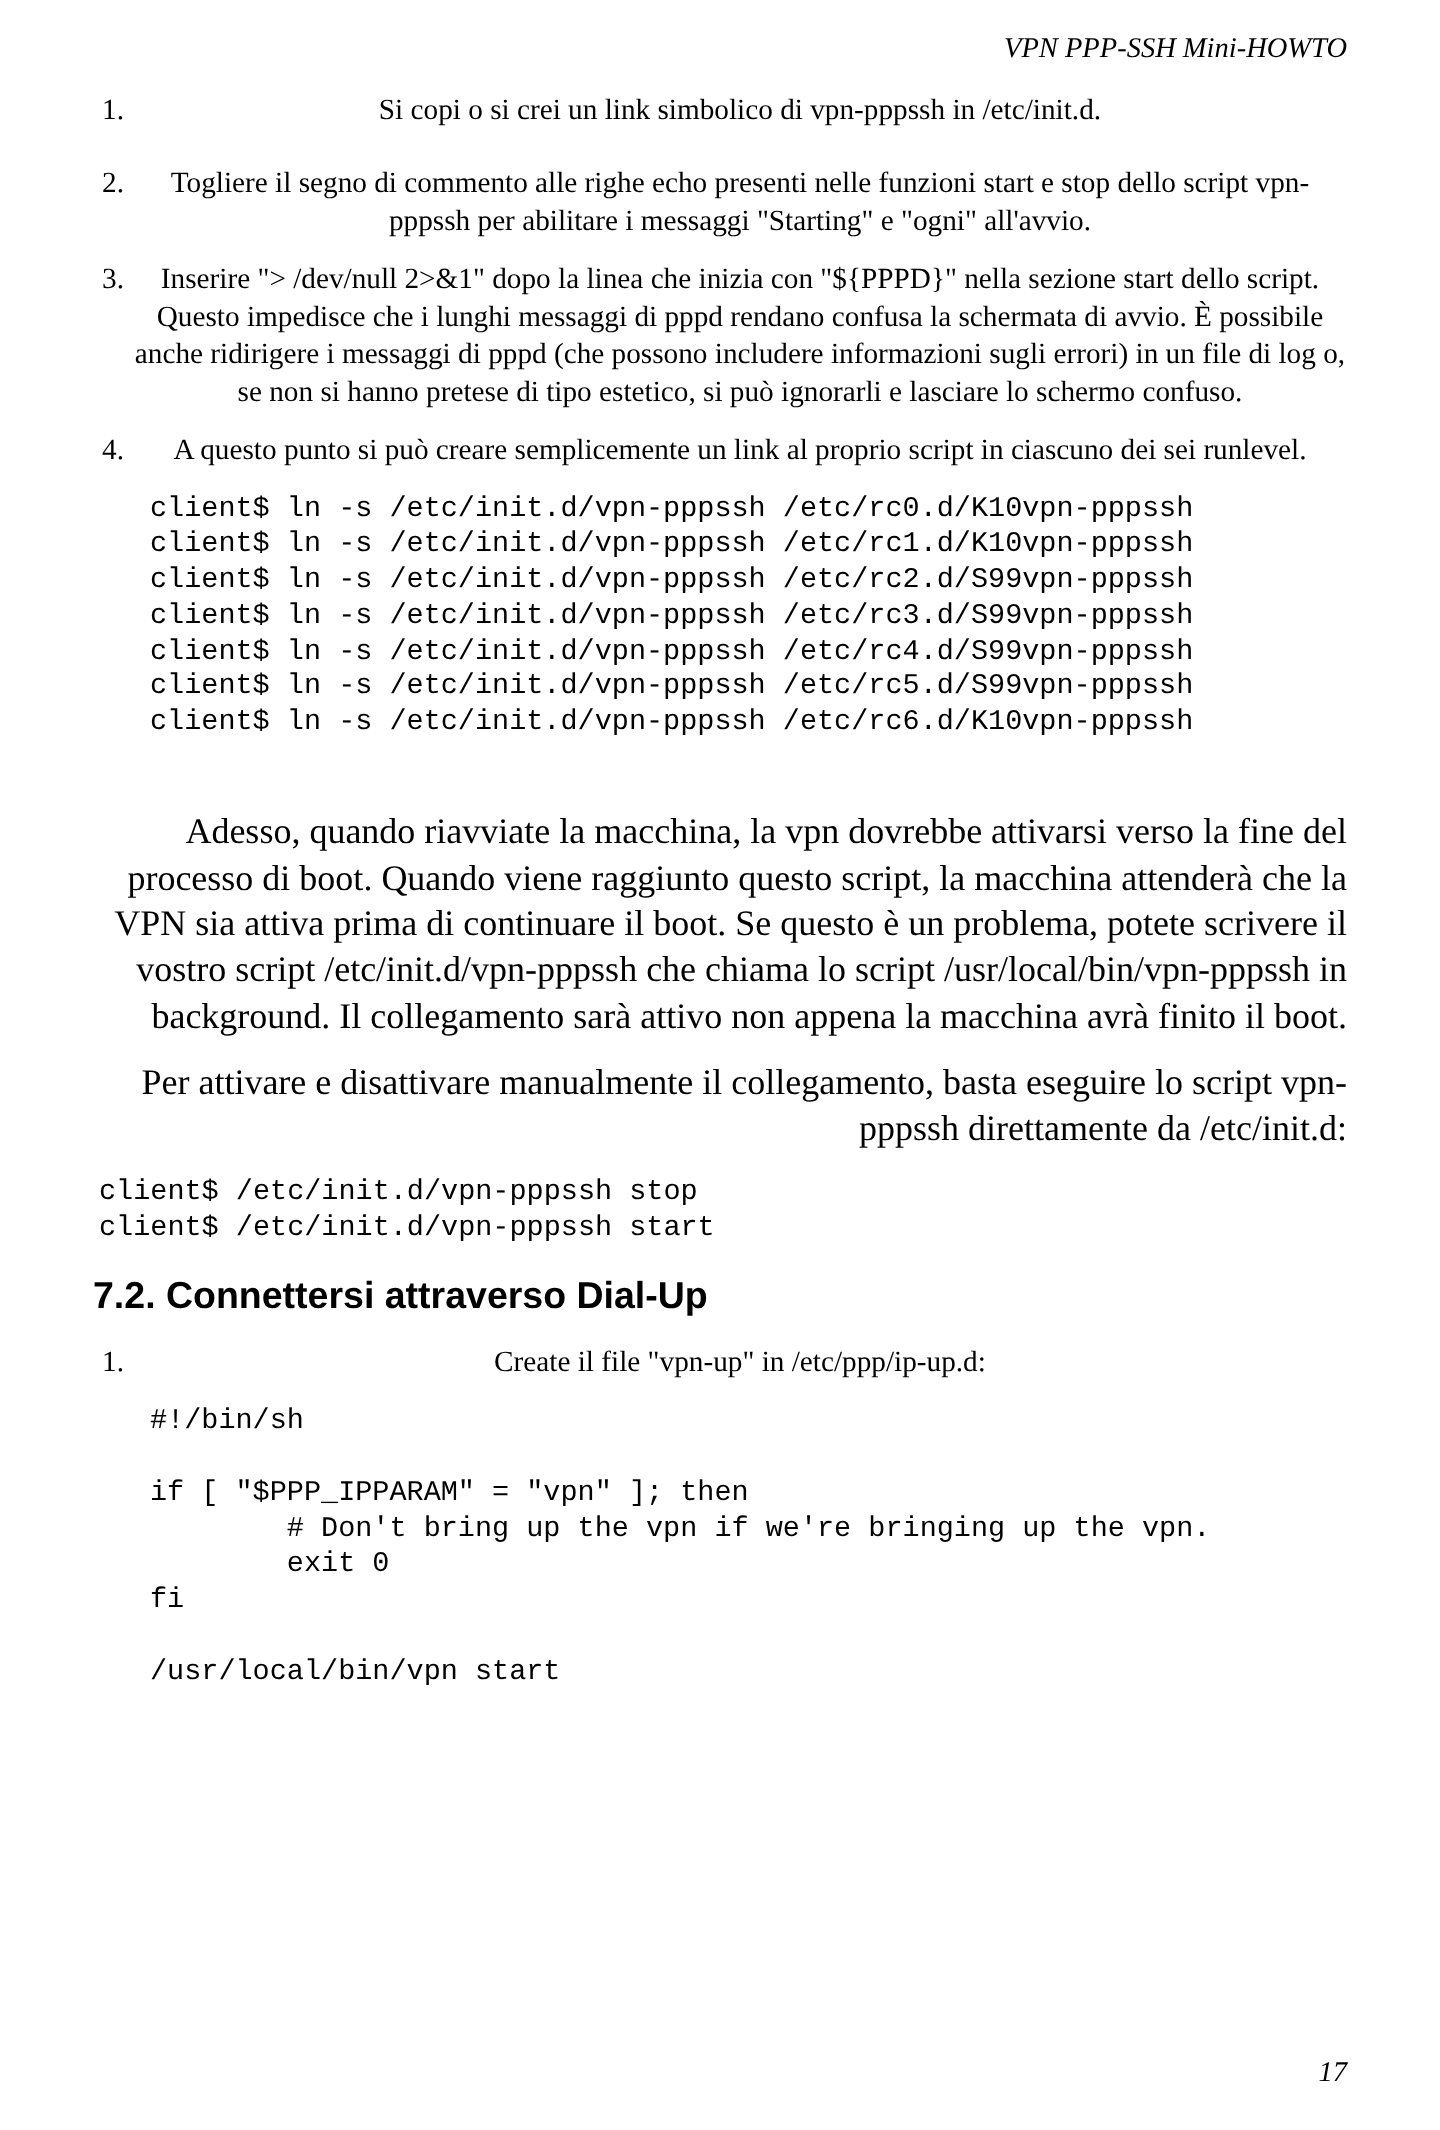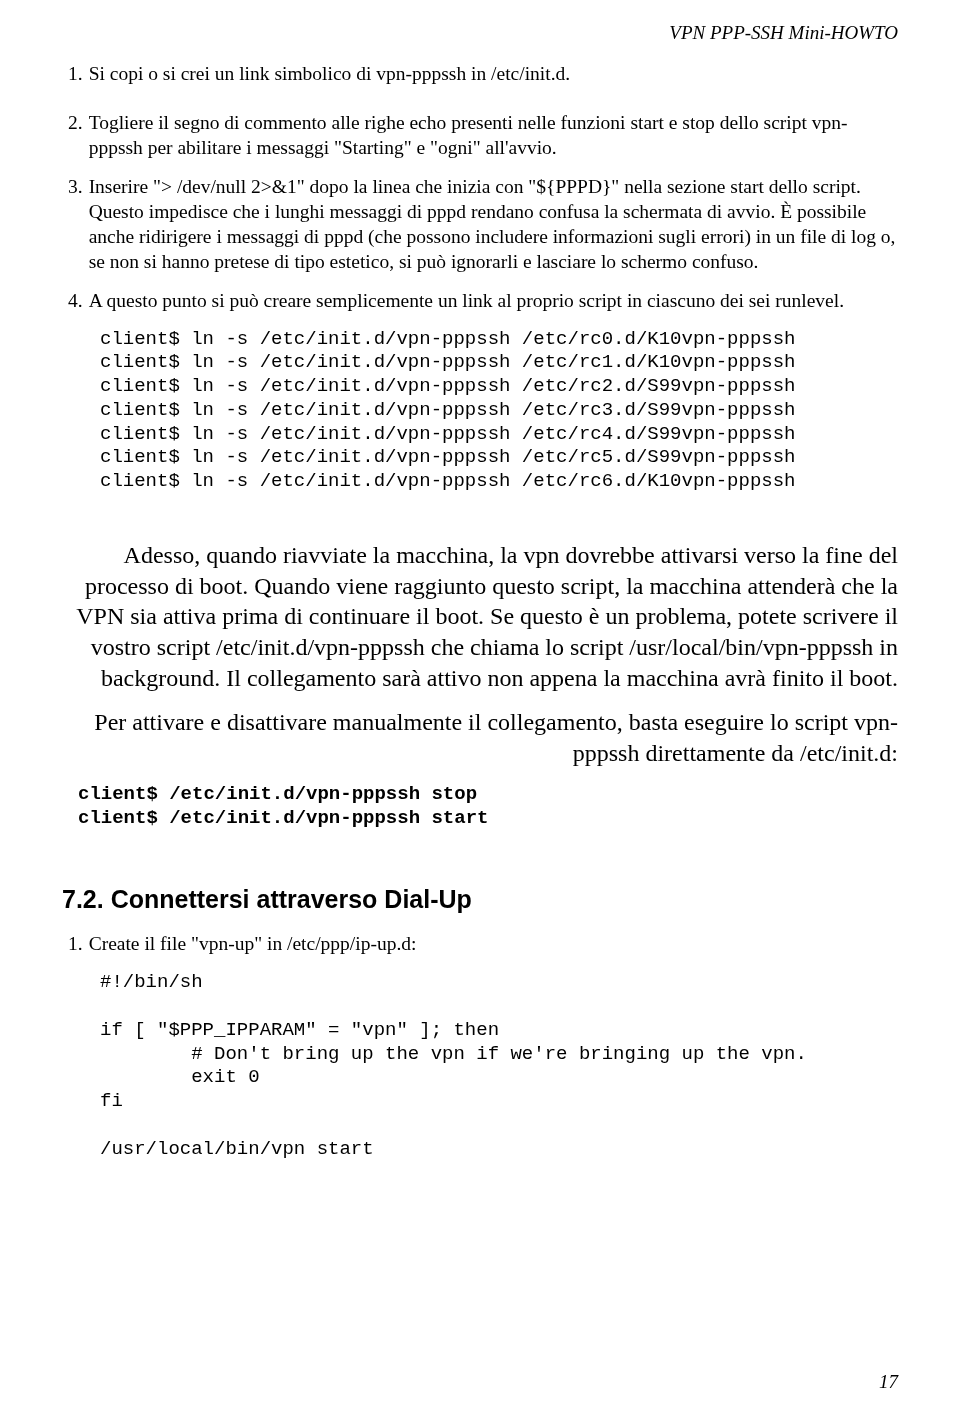--- a/index.html
+++ b/index.html
@@ -26,43 +26,43 @@
     margin-bottom: 18px;
   }
   .ol-item {
     display: flex;
     gap: 6px;
     font-size: 19.5px;
     line-height: 1.28;
     margin-bottom: 14px;
   }
   .ol-item .num { flex: 0 0 auto; }
-  .ol-item .txt { flex: 1 1 auto; text-align: left; }
+  .ol-item .txt { flex: 1 1 auto; text-align: center; }
   .ol-indent { margin-left: 6px; }
   .code {
     font-family: "Courier New", Courier, monospace;
     font-size: 19px;
     line-height: 1.25;
     white-space: pre;
     margin-left: 38px;
     margin-bottom: 18px;
   }
-  .code.noindent { margin-left: 16px; font-weight: bold; }
+  .code.noindent { margin-left: 4px; }
   .para {
     font-size: 24px;
     line-height: 1.28;
     margin-bottom: 14px;
     text-align: right;
   }
   .section-gap { height: 28px; }
   h2 {
     font-family: Arial, Helvetica, sans-serif;
     font-weight: bold;
     font-size: 25px;
-    margin: 55px 0 10px 0;
+    margin: 20px 0 10px 0;
   }
   .page-number {
     position: absolute;
     bottom: 27px;
     right: 62px;
     font-style: italic;
     font-size: 19px;
   }
 </style>
 </head>

